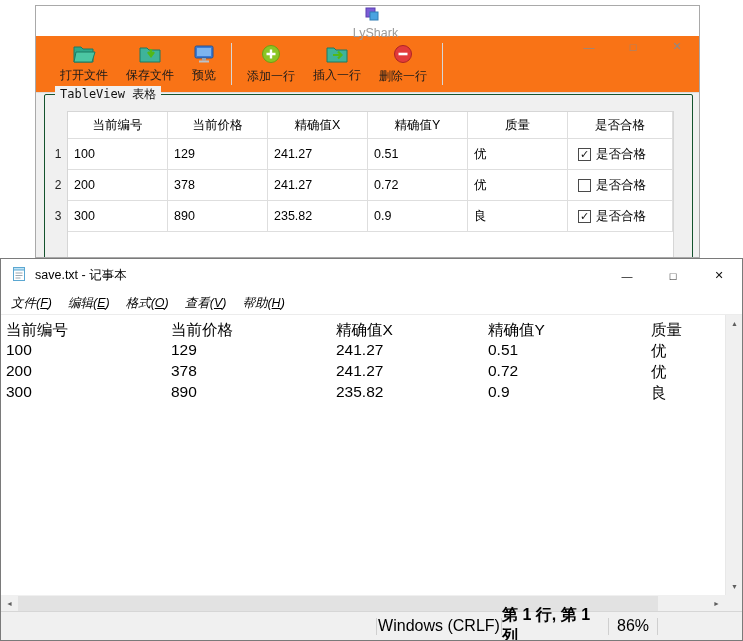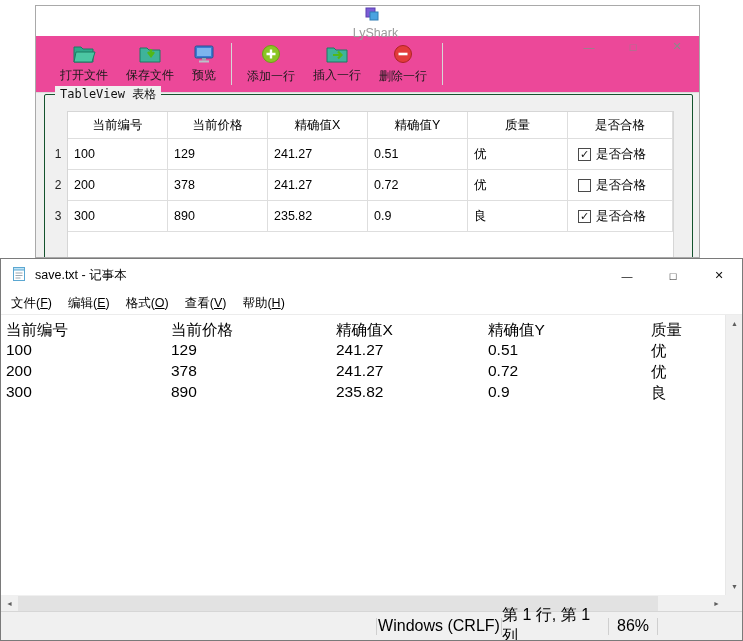--- a/index.html
+++ b/index.html
@@ -16,21 +16,21 @@
     background:#f0f0f0; border:1px solid #a9a9a9;
   }
   .ls-titlebar { height:30px; background:#ffffff; display:flex; align-items:center; padding-left:9px;flex-direction:column; }
   .ls-title { margin-left:7px; font-size:12.5px; color:#9b9b9b; }
   .wctrls { margin-left:auto; display:flex; height:100%; }
   .wctrl { width:44px; height:100%; display:flex; align-items:center; justify-content:center; font-size:11px; }
   .ls-titlebar .wctrl { color:#8a8a8a; }
   .ls-toolbar {
     display:flex; align-items:center; gap:2px;
     padding:3px 6px 4px 16px; height:49px;
-    background:#ec4899; border-bottom:1px solid #dcdcdc;
+    background:#f97316; border-bottom:1px solid #dcdcdc;
   }
   .tbtn {
     display:flex; flex-direction:column; align-items:center; justify-content:center;
     gap:3px; padding:2px 8px 1px 8px; font-size:12px; color:#1a1a1a;
   }
   .tbtn svg { display:block; }
   .tsep { width:1px; height:42px; background:#d6d6d6; margin:0 5px; }
 
   .groupbox {
     position:absolute; left:8px; top:88px; width:647px; height:220px;
@@ -55,21 +55,21 @@
   }
 
   
   #notepad {
     left:0px; top:258px; width:743px; height:383px;
     background:#f0abfc; border:1px solid #7a7a7a;
   }
   .np-titlebar { height:33px; background:#ffffff; display:flex; align-items:center; padding-left:10px; }
   .np-title { margin-left:8px; font-size:12.5px; color:#000; }
   .np-titlebar .wctrl { width:46px; color:#111; }
-  .np-menubar { height:22px; background:#ffffff; display:flex; align-items:flex-end; padding-left:2px; border-bottom:1px solid #ececec; }
+  .np-menubar { height:22px; background:#ffffff; display:flex; align-items:flex-end; padding-left:2px; border-bottom:1px solid #ececec;font-style:italic; }
   .mitem { padding:0 8px; font-size:12.5px; color:#000; height:100%; display:flex; align-items:center; }
   .mkey { text-decoration:underline; }
   .np-body { position:absolute; left:0; right:0; top:56px; bottom:45px; background:#ffffff; }
   .np-content { position:absolute; left:0; top:0; right:17px; bottom:0; padding:5px 0 0 5px; overflow:hidden; }
   .tline { display:flex; height:21px; font-size:15.5px; color:#000; white-space:nowrap; }
   .tc0 { width:165px; } .tc1 { width:165px; } .tc2 { width:152px; } .tc3 { width:163px; }
   .vscroll { position:absolute; right:0; top:0; bottom:0; width:17px; background:#f0f0f0; border-left:1px solid #e8e8e8; box-sizing:border-box; }
   .sarrow { position:absolute; left:0; width:17px; height:17px; display:flex; align-items:center; justify-content:center; font-size:7px; color:#5e5e5e; }
   .sarrow.up { top:0; } .sarrow.down { bottom:0; }
   .hscroll { position:absolute; left:0; right:17px; bottom:28px; height:17px; background:#f0f0f0; }
@@ -77,21 +77,21 @@
   .harrow.left { left:0; } .harrow.right { right:0; }
   .hthumb { position:absolute; left:17px; top:1px; height:15px; width:640px; background:#e2e2e2; }
   .sb-corner { position:absolute; right:0; bottom:28px; width:17px; height:17px; background:#f0f0f0; }
   .np-status {
     position:absolute; left:0; right:0; bottom:0; height:28px; background:#f0f0f0;
     border-top:1px solid #d6d6d6; display:flex; align-items:center; font-size:16px; color:#000;
   }
   .s-spacer { flex:1; }
   .s-sep { width:1px; height:17px; background:#cfcfcf; }
   .s-box { display:flex; align-items:center; justify-content:center; height:100%; }
-  .s-eol { width:124px; } .s-cursor { width:106px; } .s-zoom { width:48px; } .s-end { width:84px; }
+  .s-eol { width:124px; } .s-cursor { width:106px;font-weight:bold; } .s-zoom { width:48px; } .s-end { width:84px; }
 </style>
 </head>
 <body>
 
 <div id="stage">
 
   <div id="lyshark" class="win">
     <div class="ls-titlebar">
       <span>
         <svg width="16" height="16" viewBox="0 0 16 16">

